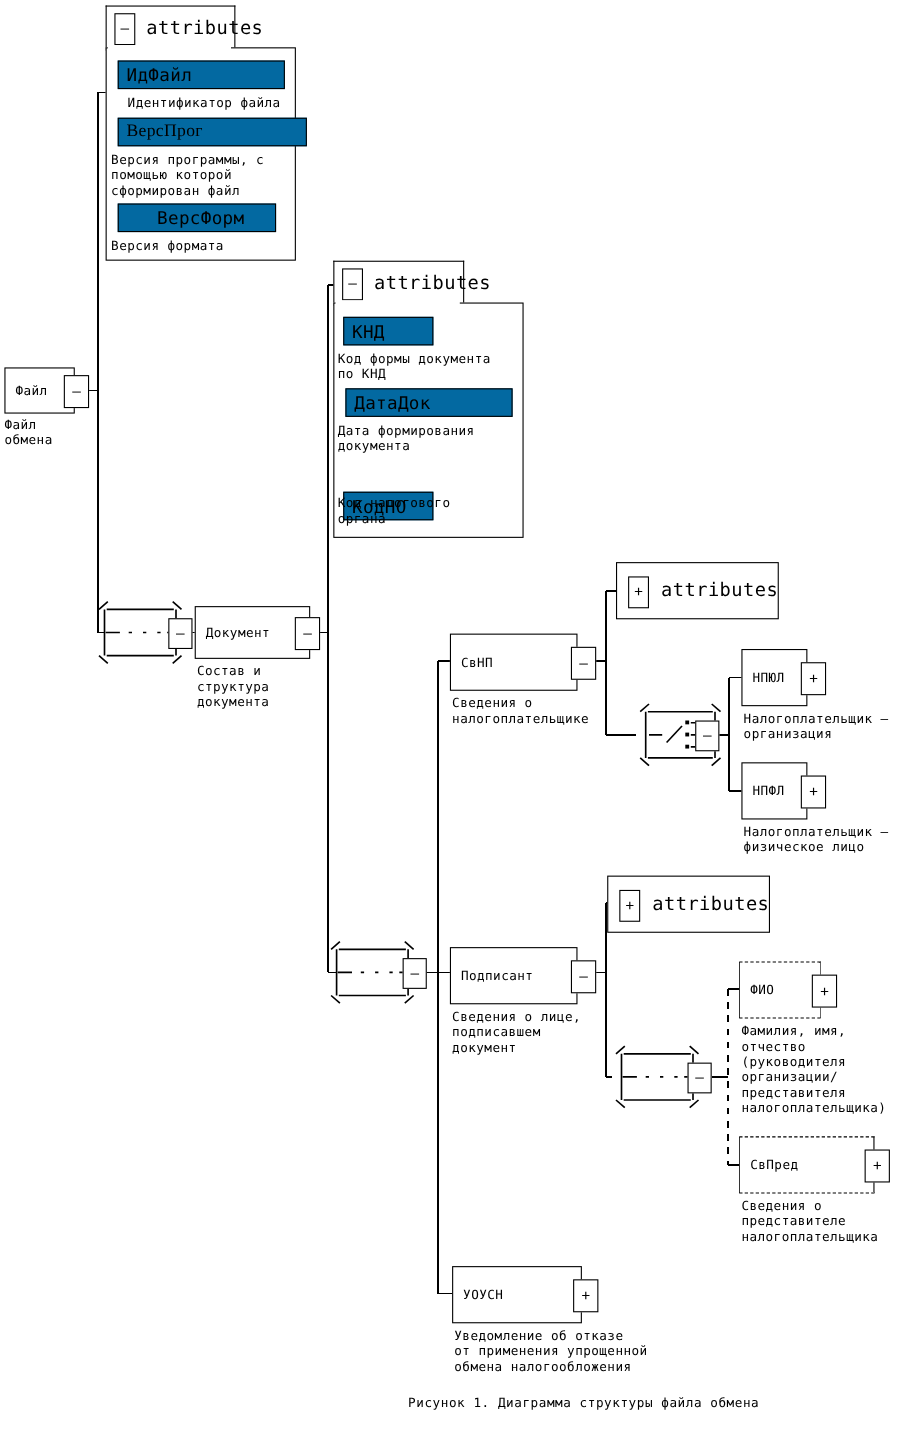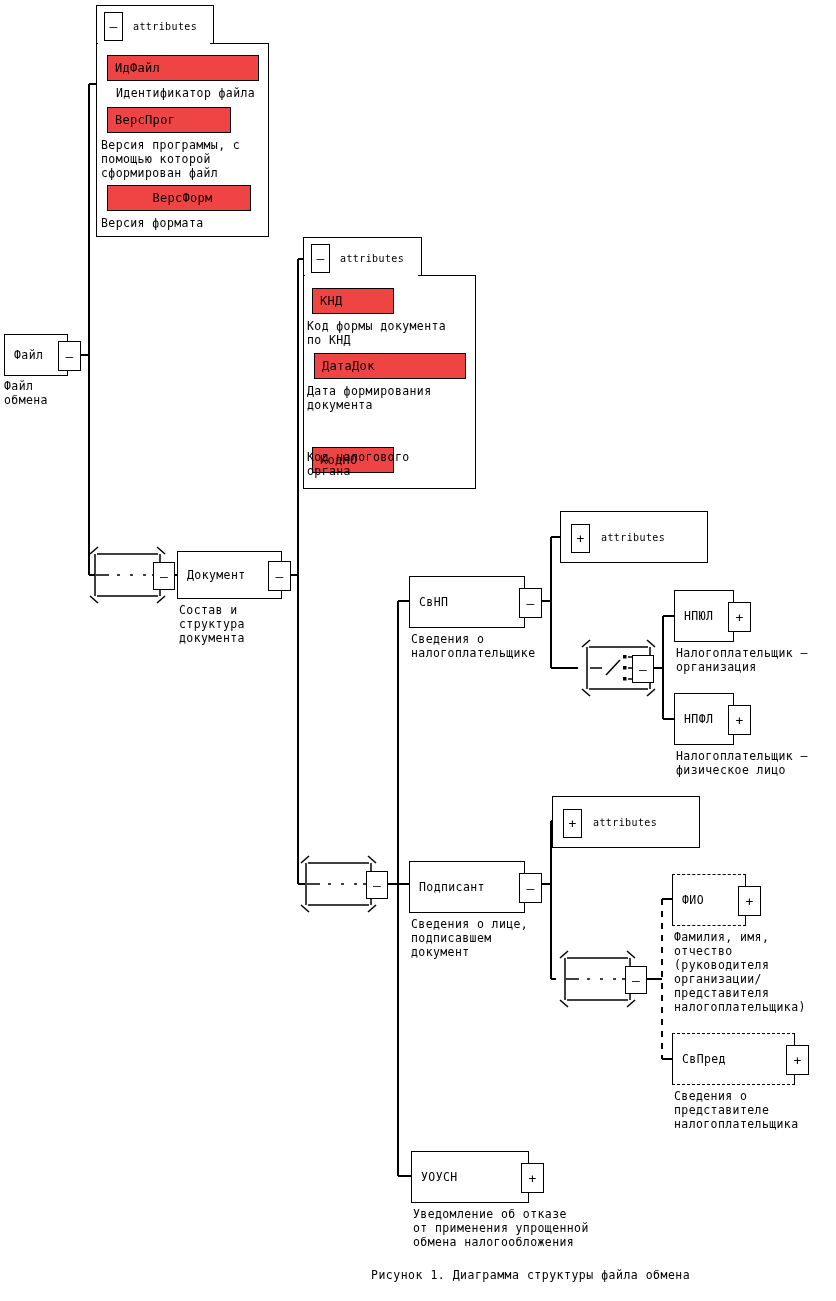--- a/index.html
+++ b/index.html
@@ -35,33 +35,33 @@
     display:flex;align-items:center;justify-content:center;
     font-size:12px;line-height:1;font-family:"DejaVu Sans Mono","Liberation Mono",monospace;
   }
   .attr-head{
     position:absolute;border:1.5px solid #000;border-bottom:none;background:#fff;
     display:flex;align-items:center;font-size:11.5px;
   }
   .attr-body{
     position:absolute;border:1.5px solid #000;background:#fff;
   }
-  .attr-label{font-size:10px;letter-spacing:.4px;margin-left:10px;}
+  .attr-label{font-size:17px;letter-spacing:.4px;margin-left:10px;}
 
   
   .attrs-collapsed{
     border:1.5px solid #000;background:#fff;
     display:flex;align-items:center;font-size:11.5px;
   }
 
   
   .field{
-    border:1.5px solid #000;background:#ef4444;
+    border:1.5px solid #000;background:#0369a1;
     display:flex;align-items:center;padding-left:7px;
-    font-size:12px;letter-spacing:.3px;
+    font-size:16px;letter-spacing:.3px;
   }
 
   
   .cap{
     font-size:11.5px;line-height:14px;letter-spacing:.4px;
     white-space:pre;color:#000;
   }
   .figcap{
     font-size:11.5px;letter-spacing:.5px;white-space:pre;
   }
@@ -150,21 +150,21 @@
 
   <div class="attr-body" style="left:96px;top:43px;width:171px;height:192px;"></div>
 
   <div class="abs" style="left:98px;top:41px;width:112px;height:5px;background:#fff;"></div>
 
   <div class="abs field" style="left:107px;top:55px;width:152px;height:26px;">
     <span>ИдФайл</span>
   </div>
   <div class="abs cap" style="left:116px;top:86px;width:170px;">Идентификатор файла</div>
 
-  <div class="abs field" style="left:107px;top:107px;width:124px;height:26px;">
+  <div class="abs field" style="left:107px;top:107px;width:172px;height:26px;font-family:Liberation Serif, serif;">
     <span>ВерсПрог</span>
   </div>
   <div class="abs cap" style="left:101px;top:138px;width:172px;">Версия программы, с
 помощью которой
 сформирован файл</div>
 
   <div class="abs field" style="left:107px;top:185px;width:144px;height:26px;justify-content:center;">
     <span>ВерсФорм</span>
   </div>
   <div class="abs cap" style="left:101px;top:216px;width:170px;">Версия формата</div>

